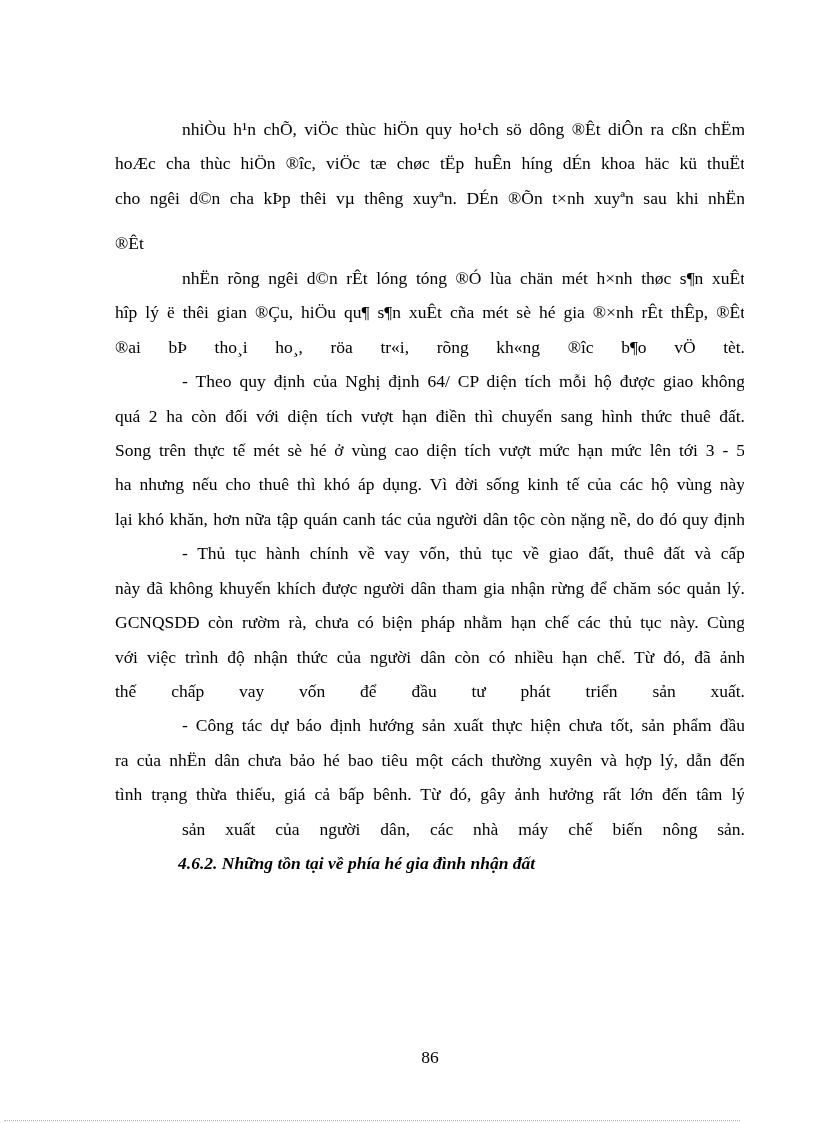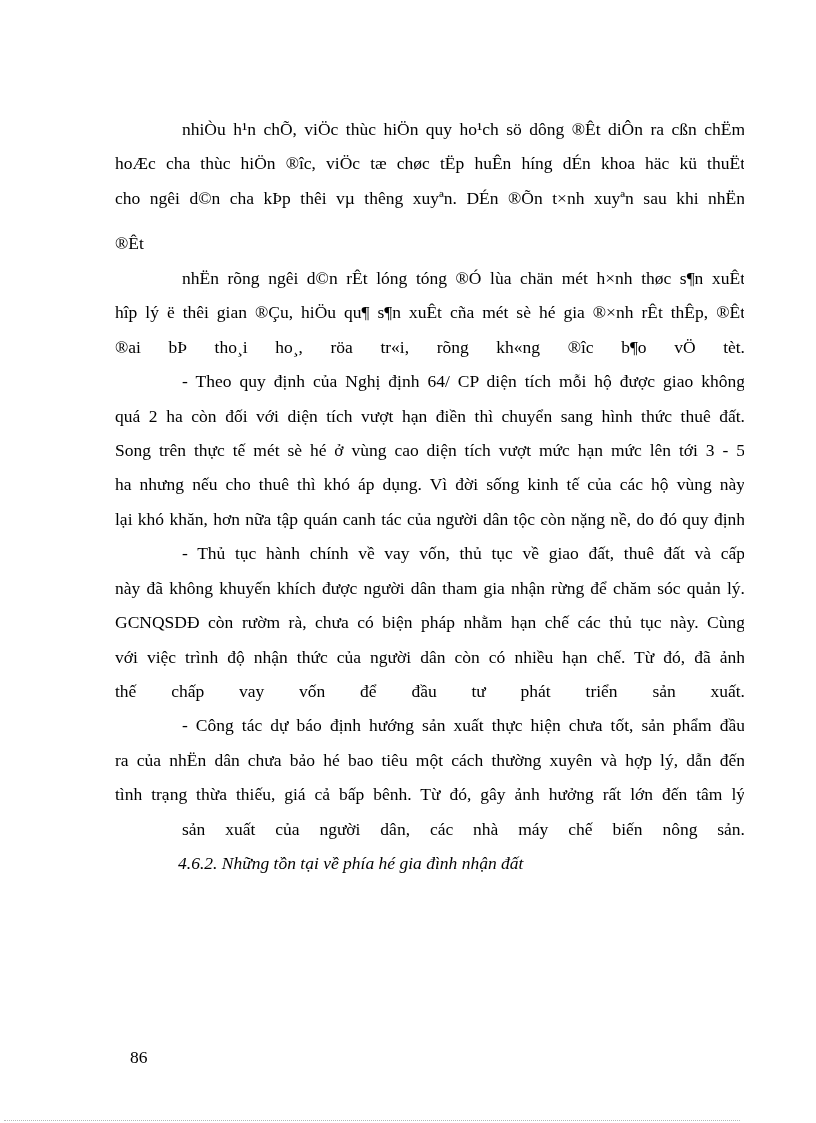--- a/index.html
+++ b/index.html
@@ -23,34 +23,34 @@
     height: 34.45px;
     line-height: 34.45px;
     text-align: justify;
     text-align-last: justify;
     overflow: hidden;
     white-space: normal;
   }
   .line.indent { text-indent: 67px; }
   .line.last-left { text-align: left; text-align-last: left; margin-top: 11px; }
   .line.heading {
-    font-weight: normal;
+    font-weight: bold;
     font-style: italic;
     text-align: center;
     text-align-last: left;
     text-indent: 63px;
   }
   .footer {
     position: absolute;
-    left: 130px;
+    left: 115px;
     top: 1040px;
     width: 630px;
     height: 34px;
     line-height: 34px;
-    text-align: left;
+    text-align: center;
     font-size: 17.5px;
   }
   .bottom-edge {
     position: absolute;
     left: 4px;
     right: 4px;
     bottom: 2px;
     height: 0;
     border-top: 1px dotted #b8b8b8;
   }

